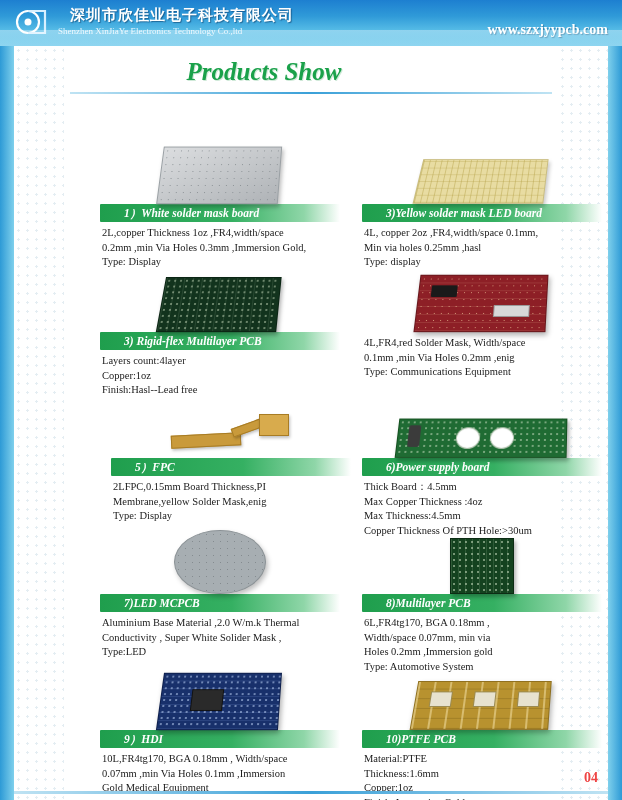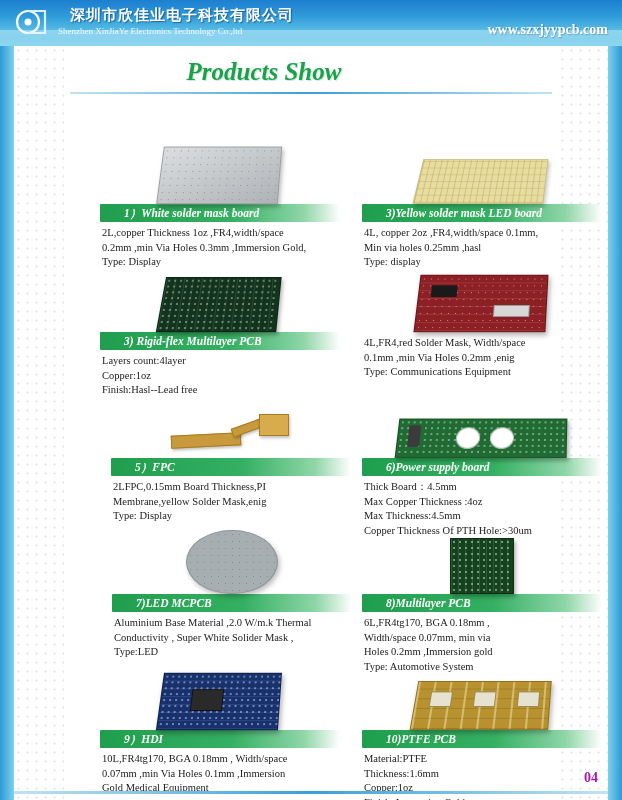--- a/index.html
+++ b/index.html
@@ -306,21 +306,21 @@
     position: absolute;
     left: 14px; right: 14px; bottom: 6px;
     height: 3px;
     background: linear-gradient(to right, #bfe3f3, #3aa0d8, #bfe3f3);
   }
   .page-num {
     position: absolute;
     right: 24px; bottom: 14px;
     font-size: 14px;
     font-weight: bold;
-    color: #a21caf;
+    color: #ef4444;
     font-family: "Liberation Serif", serif;
   }
 </style>
 </head>
 <body>
 
 <div class="header">
   <svg class="hdr-logo" viewBox="0 0 38 32">
     <circle cx="14" cy="16" r="11" fill="none" stroke="#ffffff" stroke-width="2.2"></circle>
     <path d="M14 5 L31 5 L31 27 L14 27" fill="none" stroke="#d8f0ff" stroke-width="2.2"></path>
@@ -403,21 +403,21 @@
           <div class="hole h2"></div>
         </div>
       </div>
       <div class="label">6)Power supply board</div>
       <div class="desc">Thick Board：4.5mm
 Max Copper Thickness :4oz
 Max Thickness:4.5mm
 Copper Thickness Of PTH Hole:&gt;30um</div>
     </div>
 
-    <div class="cell" style="left:38px; top:434px;margin-left:12px;">
+    <div class="cell" style="left:38px; top:434px;">
       <div class="photo">
         <div class="board b-round"></div>
       </div>
       <div class="label">7)LED MCPCB</div>
       <div class="desc">Aluminium Base Material ,2.0 W/m.k Thermal
 Conductivity , Super White Solider Mask ,
 Type:LED</div>
     </div>
 
     <div class="cell" style="left:300px; top:434px;">

